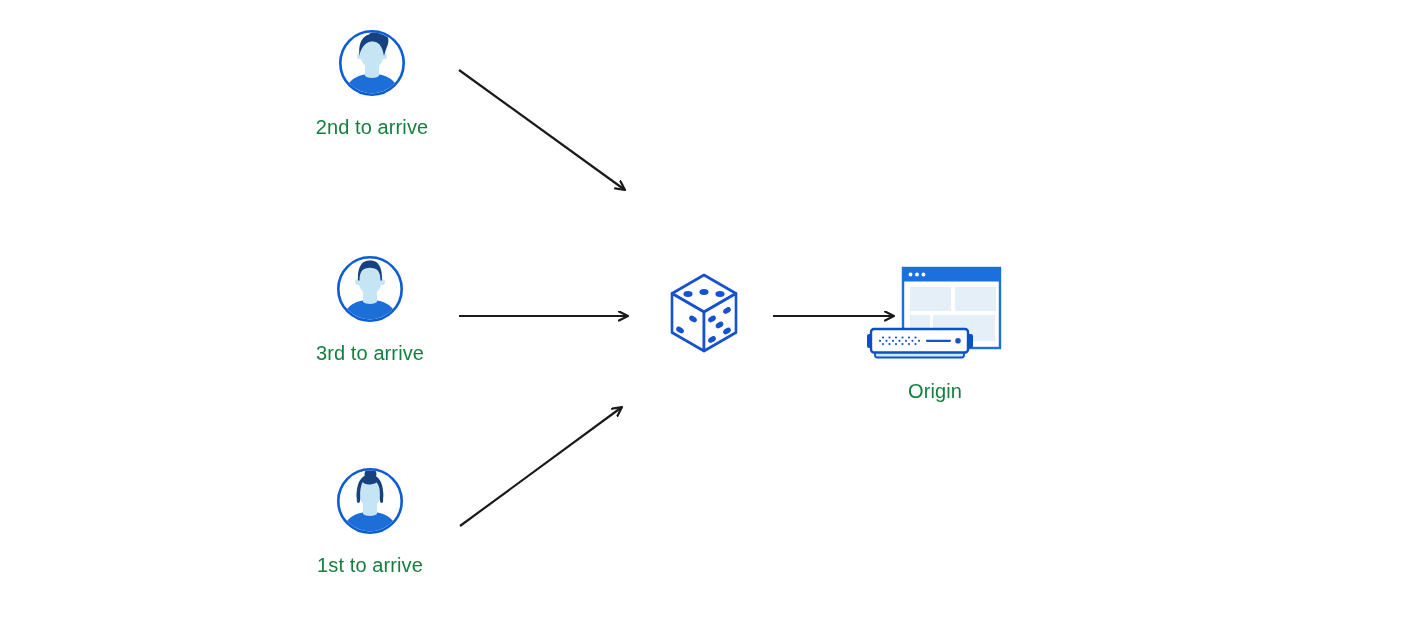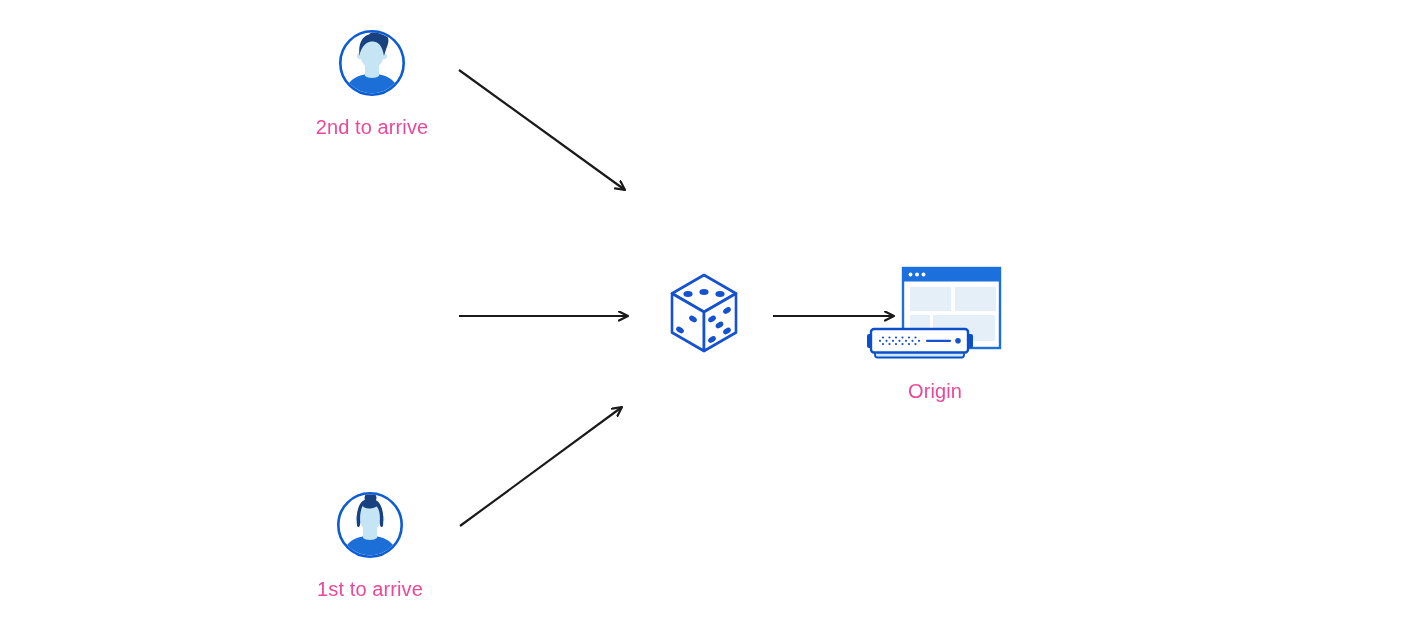--- a/index.html
+++ b/index.html
@@ -25,33 +25,33 @@
     position: absolute;
     display: flex;
     flex-direction: column;
     align-items: center;
   }
 
   .node-label {
     margin-top: 17px;
     font-size: 20px;
     line-height: 1.2;
-    color: #ec4899;
+    color: #15803d;
     text-align: center;
     white-space: nowrap;
     letter-spacing: 0.1px;
   }
 
   .user-node   { width: 140px; }
   .origin-node { width: 140px; }
 
   
   #user-top    { left: 302px; top: 28px;  }
   #user-middle { left: 300px; top: 254px; }
-  #user-bottom { left: 300px; top: 490px; }
+  #user-bottom { left: 300px; top: 466px; }
   #dice-node   { left: 668px; top: 272px; }
   #origin-node { left: 865px; top: 262px; }
 </style>
 </head>
 <body>
 
 <div class="canvas">
 
   <svg class="arrows-layer" viewBox="0 0 1405 633">
     <defs>
@@ -79,20 +79,40 @@
         <path d="M28,40 L28,48 C31,50.5 39,50.5 42,48 L42,40 Z" fill="#c5e5f5"></path>
         <circle cx="23" cy="28" r="3" fill="#c5e5f5"></circle>
         <circle cx="47" cy="28" r="3" fill="#c5e5f5"></circle>
         <ellipse cx="35" cy="27" rx="11.5" ry="13.5" fill="#c5e5f5"></ellipse>
         <path d="M22.5,28 C21,16 25,8.5 32,6.5 C35,2.5 44,1.5 48,6 C52,8 52.5,14 49.5,20 C48.5,23 47.5,26 47,28 C45,16 40,13 34.5,13.5 C27.5,14.5 24,20 22.5,28 Z" fill="#17417f"></path>
       </g>
     </svg>
     <div class="node-label">2nd to arrive</div>
   </div>
 
+  <div class="node user-node" id="user-middle">
+    <svg width="70" height="70" viewBox="0 0 70 70">
+      <defs>
+          <clipPath id="clipB">
+            <circle cx="35" cy="35" r="30.4"></circle>
+          </clipPath>
+        </defs>
+      <circle cx="35" cy="35" r="31.7" fill="#ffffff" stroke="#0b5cd5" stroke-width="2.6"></circle>
+      <g clip-path="url(#clipB)">
+        <path d="M28,34 L28,50 L42,50 L42,34 Z" fill="#c5e5f5"></path>
+        <path d="M6,72 C8,52 20,46 35,46 C50,46 62,52 64,72 Z" fill="#1b6fd6"></path>
+        <path d="M28,40 L28,48 C31,50.5 39,50.5 42,48 L42,40 Z" fill="#c5e5f5"></path>
+        <circle cx="23" cy="28" r="3" fill="#c5e5f5"></circle>
+        <circle cx="47" cy="28" r="3" fill="#c5e5f5"></circle>
+        <ellipse cx="35" cy="27" rx="11.5" ry="13.5" fill="#c5e5f5"></ellipse>
+        <path d="M23,26.5 C22.5,11.5 27.5,6.5 35,6.5 C42.5,6.5 47.5,11.5 47,26.5 L45.5,26.5 C45.5,17 41.5,13.8 35,13.8 C28.5,13.8 24.5,17 24.5,26.5 Z" fill="#17417f"></path>
+      </g>
+    </svg>
+    <div class="node-label">3rd to arrive</div>
+  </div>
 
   <div class="node user-node" id="user-bottom">
     <svg width="70" height="70" viewBox="0 0 70 70">
       <defs>
           <clipPath id="clipC">
             <circle cx="35" cy="35" r="30.4"></circle>
           </clipPath>
         </defs>
       <circle cx="35" cy="35" r="31.7" fill="#ffffff" stroke="#0b5cd5" stroke-width="2.6"></circle>
       <g clip-path="url(#clipC)">

